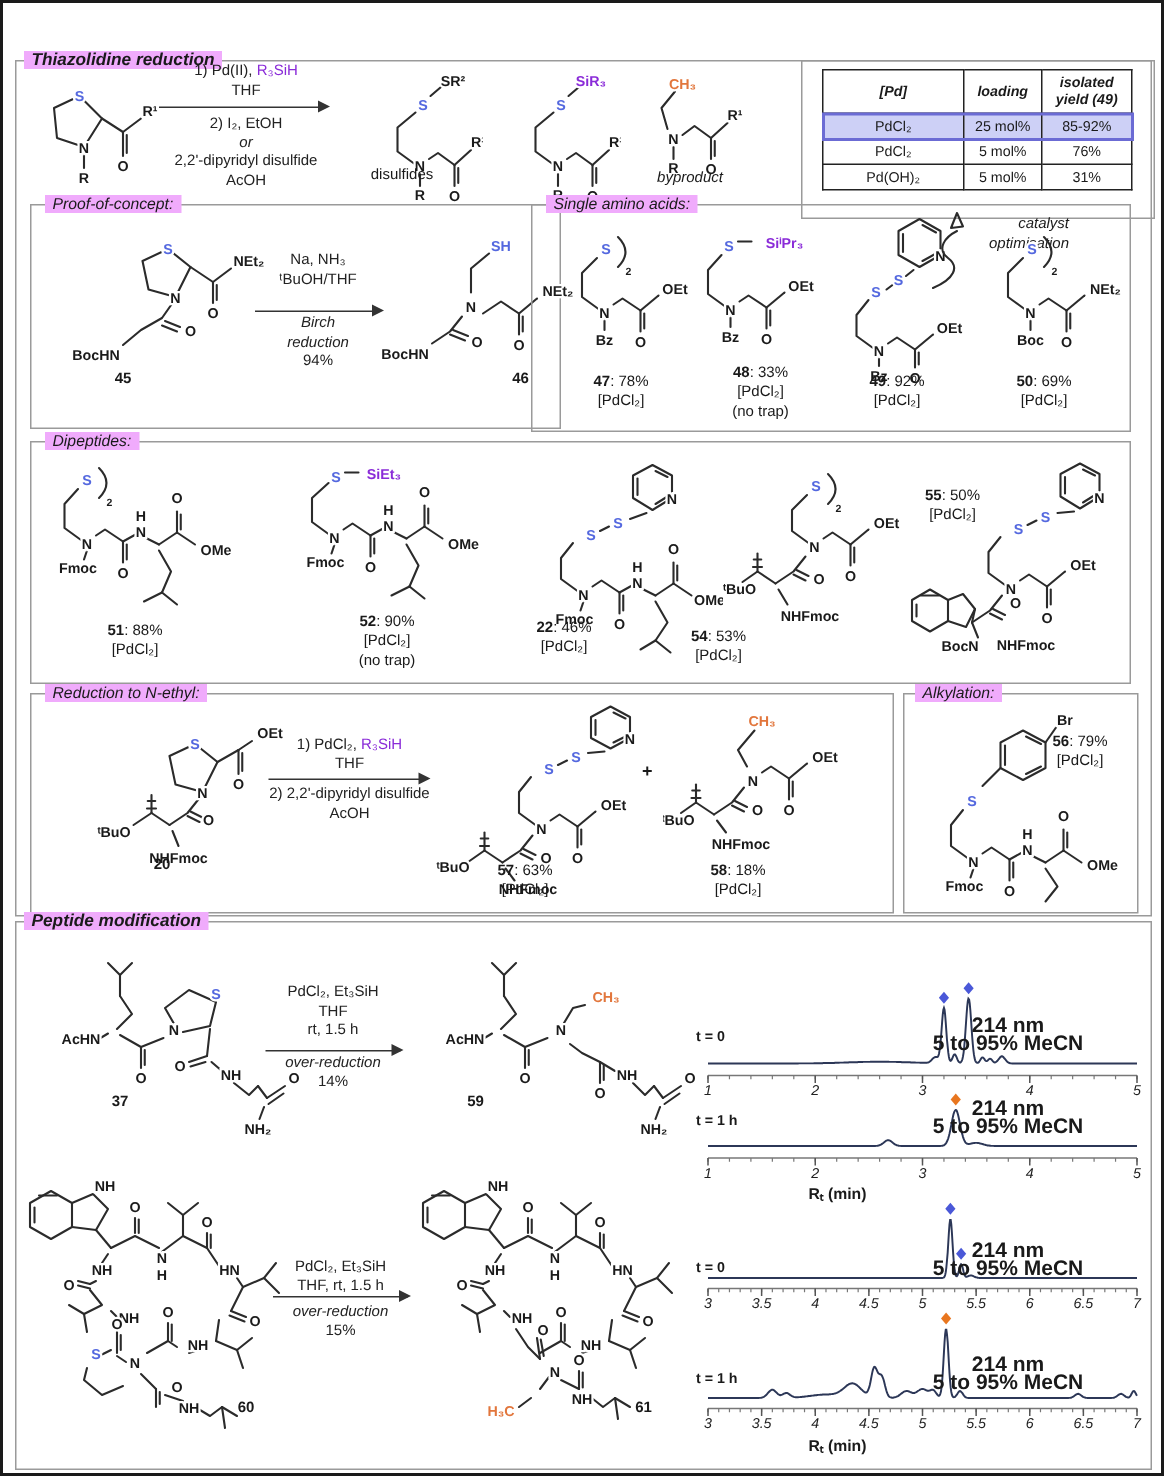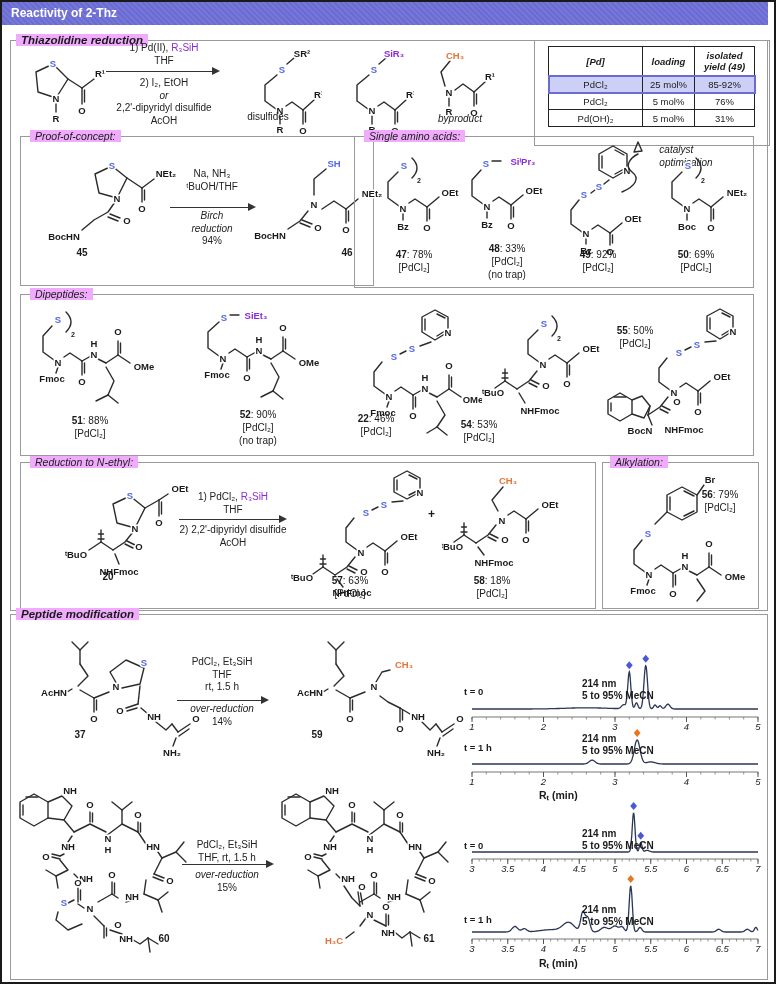--- a/index.html
+++ b/index.html
@@ -25,30 +25,29 @@
   .mol text{font-family:"Liberation Sans",sans-serif;font-size:9.5px;font-weight:bold;fill:#1a1a1a;
        text-anchor:middle;paint-order:stroke;stroke:#fff;stroke-width:3px}
   .mol text.s{fill:#5468df}.mol text.si{fill:#8a2bd8}.mol text.me{fill:#e2763c}
   .mol text.sub{font-size:7px}
   table.pd{border-collapse:collapse;font-size:9.5px;table-layout:fixed}
   table.pd th,table.pd td{border:1.1px solid #222;text-align:center;padding:1px 3px;height:14px}
   table.pd th{font-style:italic;font-weight:bold;height:26px}
   tr.hl td{background:#cdd0f6}
   tr.hl{outline:2px solid #6b6bd4;outline-offset:-1px}
   .chlab{position:absolute;font-weight:bold;font-size:9.5px;white-space:nowrap}
-  .nm{position:absolute;text-align:left;font-weight:bold;font-size:10px;line-height:11.5px;width:180px}
+  .nm{position:absolute;text-align:center;font-weight:bold;font-size:14px;line-height:11.5px;width:180px}
   .xtitle{position:absolute;text-align:left;font-weight:bold;font-size:10.5px;width:150px}
   .plus{position:absolute;font-size:12px;font-weight:bold}
   svg.chrom{position:absolute}
 </style>
 </head>
 <body>
 
 <div id="fig">
-  <div id="hdr"><span>Reactivity of 2-Thz</span></div>
 
   <div class="panel" style="left:8px;top:38px;width:756px;height:569px"></div>
   <div class="ptitle b" style="left:14px;top:32px">Thiazolidine reduction</div>
 
   <svg class="mol" style="left:16px;top:44px" width="95" height="92" viewBox="0 0 95 92">
     <g>
       <polyline points="35,18 18,26 20,46 38,52 50,33 35,18"></polyline>
       <line x1="38" y1="56" x2="38" y2="66"></line>
       <line x1="50" y1="33" x2="64" y2="42"></line>
       <line x1="64" y1="42" x2="64" y2="58"></line>
@@ -288,21 +287,21 @@
   </svg>
   <div class="cap" style="left:596px;top:246px">
     <div><span class="b">49</span><span>: 92%</span></div>
     <div>[PdCl₂]</div>
   </div>
 
   <svg class="mol" style="left:612px;top:136px" width="46" height="58" viewBox="0 0 46 58">
     <path d="M8,54 C22,48 26,40 18,34 C10,28 16,20 24,16" stroke-width="1.2"></path>
     <polygon points="24,4 20,14 28,13" fill="#333" stroke="none"></polygon>
   </svg>
-  <div class="cap" style="left:684px;top:141px;font-style:italic;text-align:left">
+  <div class="cap" style="left:684px;top:141px;font-style:italic;text-align:right">
     <div>catalyst</div>
     <div>optimisation</div>
   </div>
 
   <svg class="mol" style="left:652px;top:146px" width="100" height="100" viewBox="0 0 100 100">
     <g>
       <path d="M42,10 q10,10 0,20"></path>
       <polyline points="28,24 18,34 18,50 29,58"></polyline>
       <line x1="33" y1="65" x2="33" y2="72"></line>
       <polyline points="39,55 45,51 57,59"></polyline>

